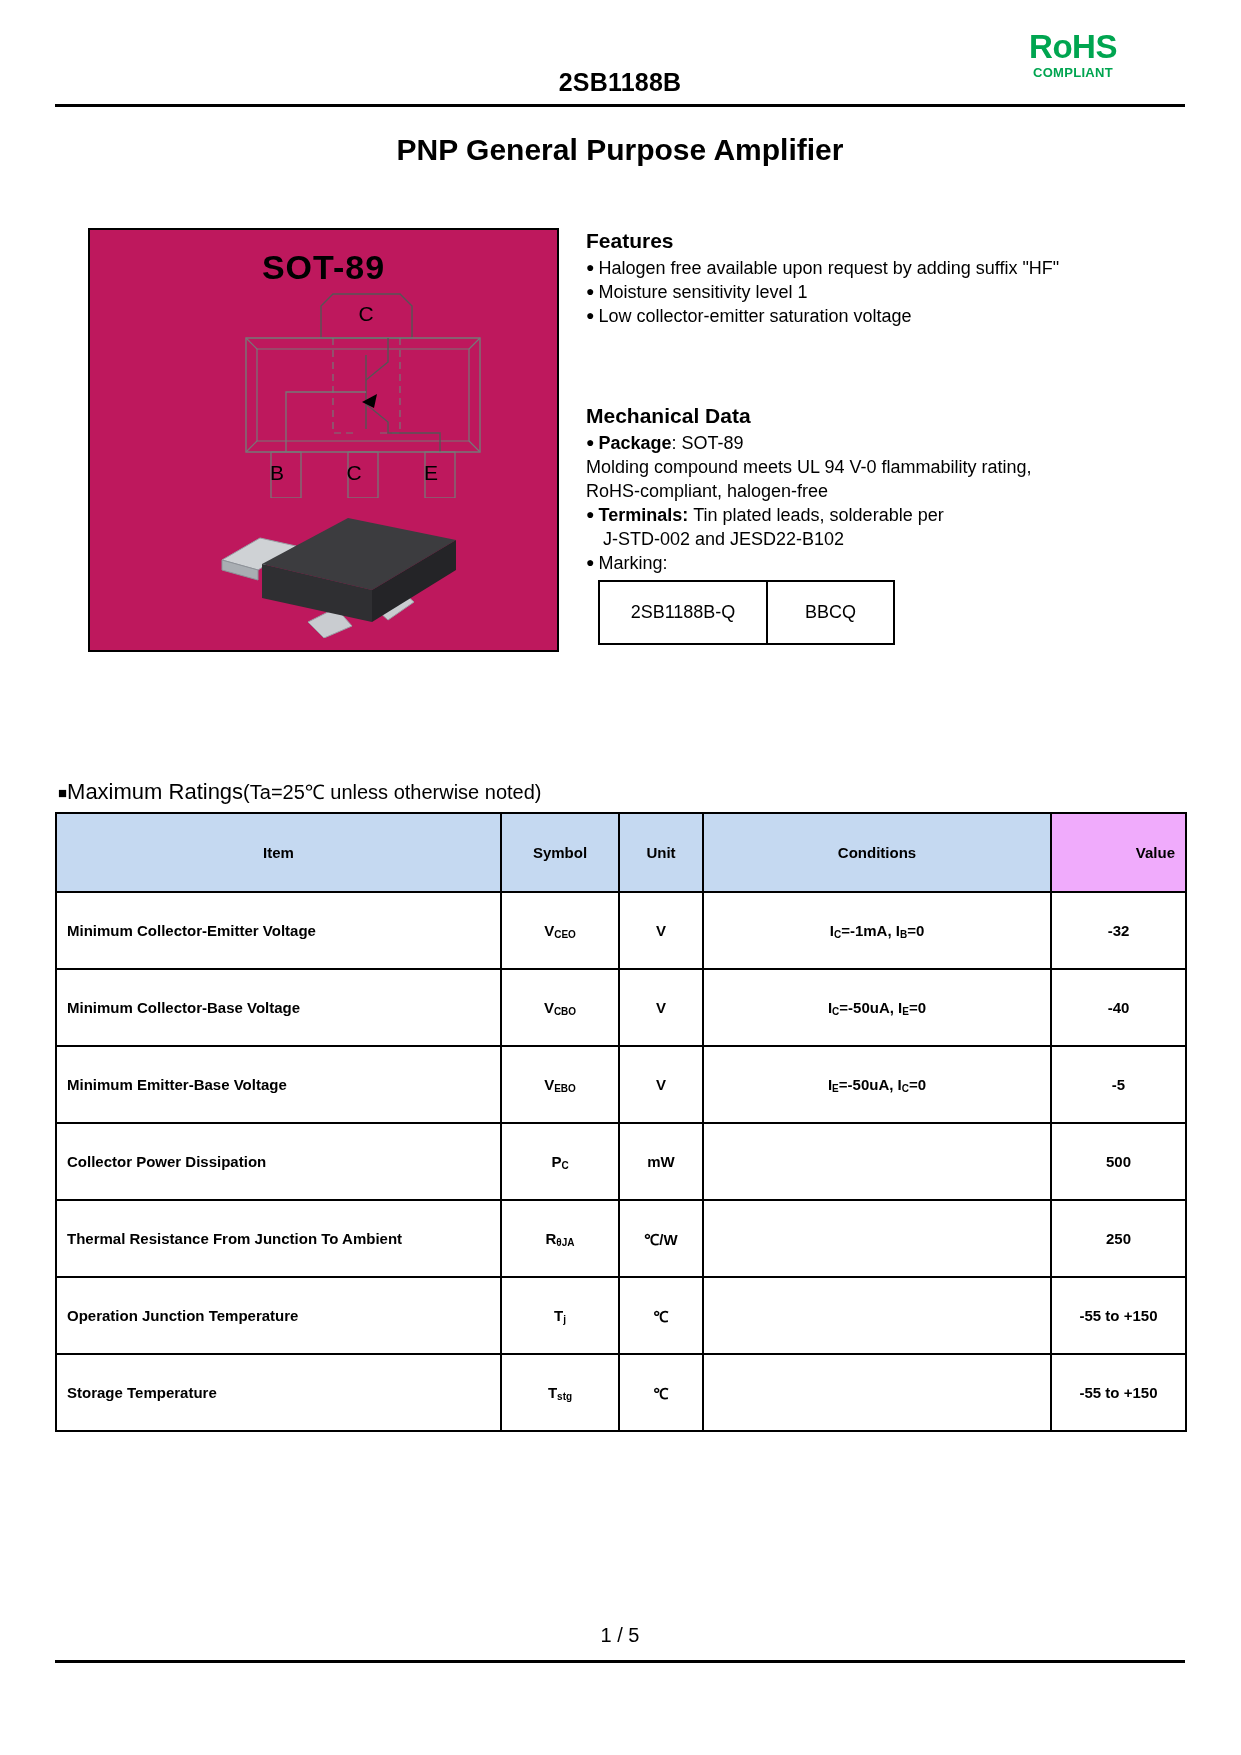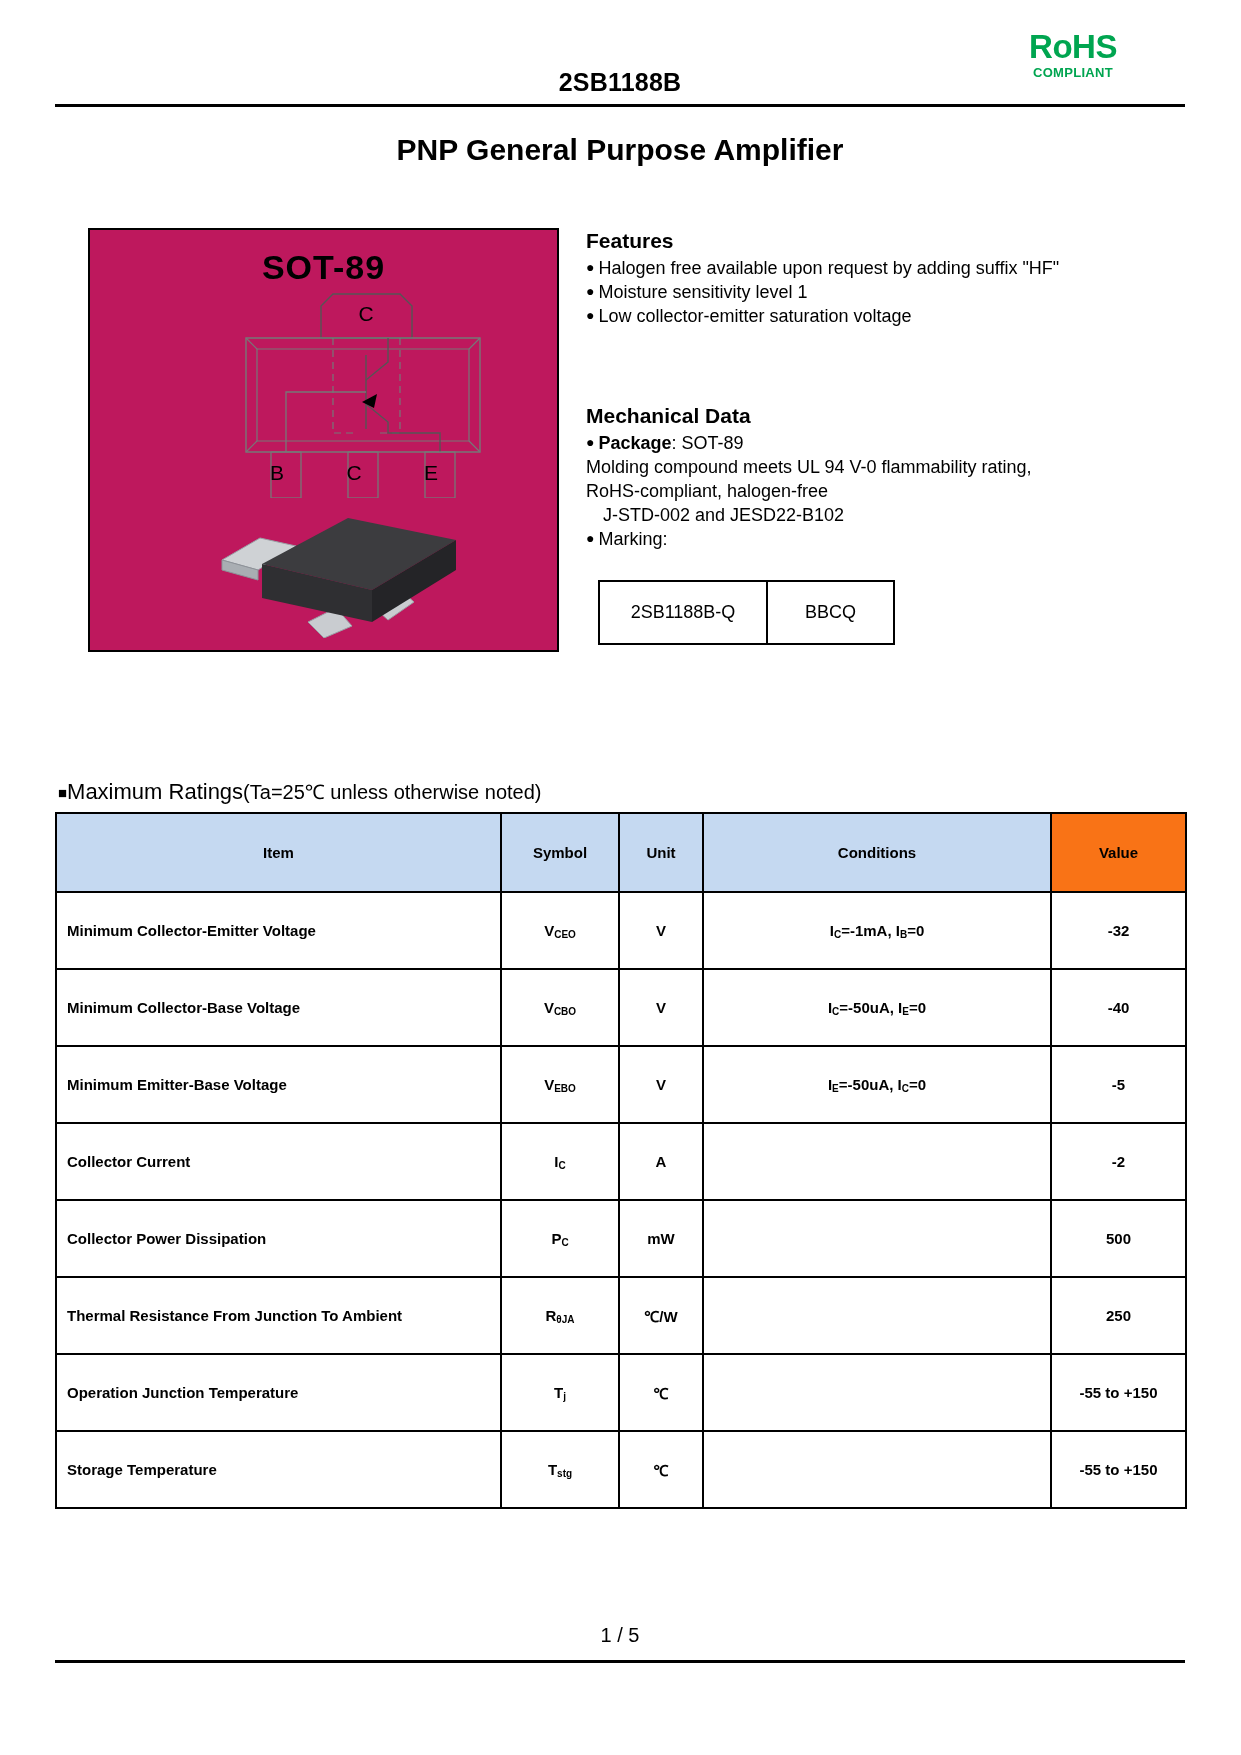--- a/index.html
+++ b/index.html
@@ -311,20 +311,21 @@
   <div class="bullet-line"><span class="dot">●</span><span>Halogen free available upon request by adding suffix "HF"</span></div>
   <div class="bullet-line"><span class="dot">●</span><span>Moisture sensitivity level 1</span></div>
   <div class="bullet-line"><span class="dot">●</span><span>Low collector-emitter saturation voltage</span></div>
 </div>
 
 <div id="mech">
   <div class="sect-head">Mechanical Data</div>
   <div class="bullet-line"><span class="dot">●</span><span class="b">Package</span><span>: SOT-89</span></div>
   <div class="plain-line">Molding compound meets UL 94 V-0 flammability rating,</div>
   <div class="plain-line">RoHS-compliant, halogen-free</div>
+  <div class="bullet-line"><span class="dot">●</span><span class="b">Terminals:</span>&nbsp;<span>Tin plated leads, solderable  per</span></div>
   <div class="indent-line">J-STD-002 and JESD22-B102</div>
   <div class="bullet-line"><span class="dot">●</span><span>Marking:</span></div>
 </div>
 
 <table id="marking-table">
   <tbody>
     <tr>
       <td class="mk-c1">2SB1188B-Q</td>
       <td class="mk-c2">BBCQ</td>
     </tr>
@@ -342,21 +343,21 @@
       <col class="col-unit">
       <col class="col-cond">
       <col class="col-val">
   </colgroup>
   <thead>
     <tr>
       <th style="background: rgb(197, 217, 241);">Item</th>
       <th style="background: rgb(197, 217, 241);">Symbol</th>
       <th style="background: rgb(197, 217, 241);">Unit</th>
       <th style="background: rgb(197, 217, 241);">Conditions</th>
-      <th style="background: #f97316;">Value</th>
+      <th style="background: #f0abfc; text-align: right;">Value</th>
     </tr>
   </thead>
   <tbody id="ratings-body">
       <tr>
         <td class="c-item">Minimum Collector-Emitter Voltage</td>
         <td class="c-sym">V<sub>CEO</sub></td>
         <td class="c-unit">V</td>
         <td class="c-cond">I<sub>C</sub>=-1mA, I<sub>B</sub>=0</td>
         <td class="c-val">-32</td>
       </tr>
@@ -368,27 +369,20 @@
         <td class="c-val">-40</td>
       </tr>
       <tr>
         <td class="c-item">Minimum Emitter-Base Voltage</td>
         <td class="c-sym">V<sub>EBO</sub></td>
         <td class="c-unit">V</td>
         <td class="c-cond">I<sub>E</sub>=-50uA, I<sub>C</sub>=0</td>
         <td class="c-val">-5</td>
       </tr>
       <tr>
-        <td class="c-item">Collector Current</td>
-        <td class="c-sym">I<sub>C</sub></td>
-        <td class="c-unit">A</td>
-        <td class="c-cond"></td>
-        <td class="c-val">-2</td>
-      </tr>
-      <tr>
         <td class="c-item">Collector Power Dissipation</td>
         <td class="c-sym">P<sub>C</sub></td>
         <td class="c-unit">mW</td>
         <td class="c-cond"></td>
         <td class="c-val">500</td>
       </tr>
       <tr>
         <td class="c-item">Thermal Resistance From Junction To Ambient</td>
         <td class="c-sym">R<sub>θJA</sub></td>
         <td class="c-unit">℃/W</td>

